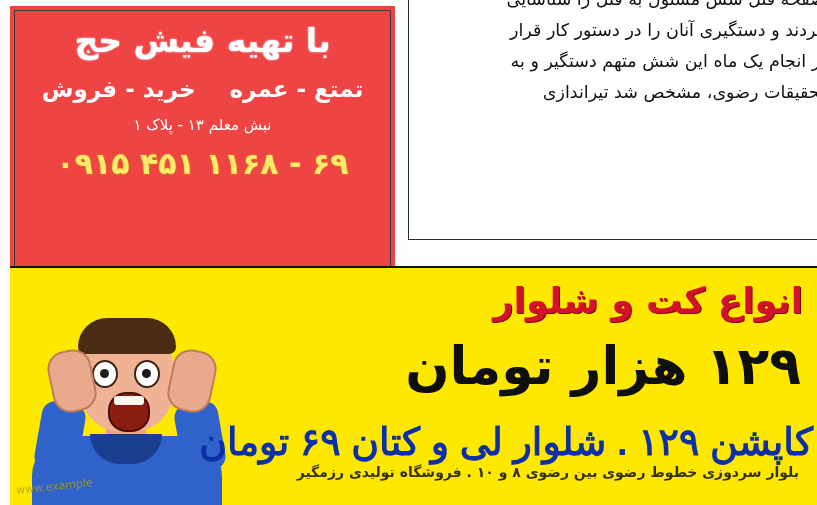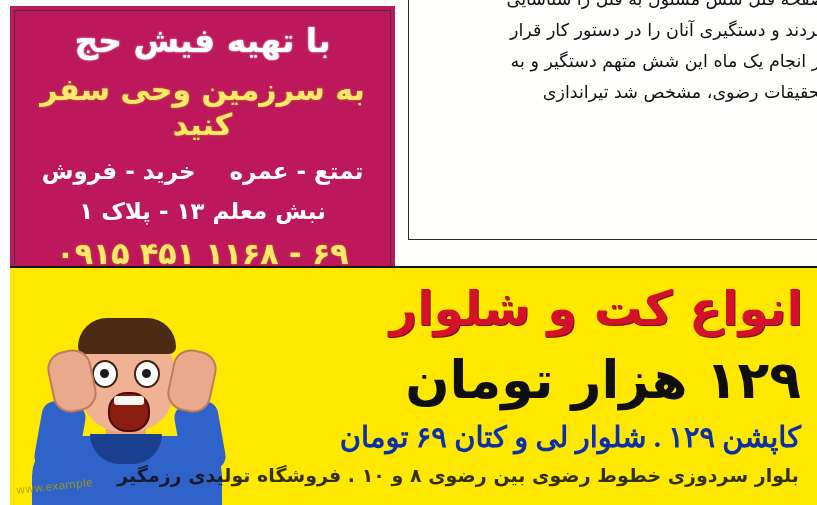--- a/index.html
+++ b/index.html
@@ -49,21 +49,21 @@
   }
   .article-text p + p { margin-top: 0px; }
 
   
   .hajj-ad {
     position: absolute;
     left: 10px;
     top: 6px;
     width: 385px;
     height: 289px;
-    background: #be185d;
+    background: #ef4444;
     overflow: hidden;
   }
   .hajj-inner {
     position: absolute;
     inset: 4px;
     border: 1px solid #3a3a3a;
     direction: rtl;
     text-align: center;
     color: #ffffff;
   }
@@ -91,22 +91,22 @@
     color: #ffffff;
     margin-top: 16px;
     display: flex;
     flex-direction: row;
     justify-content: center;
     gap: 34px;
     direction: rtl;
   }
   .hajj-line4 {
     font-family: "DejaVu Sans", sans-serif;
-    font-size: 23px;
-    font-weight: bold;
+    font-size: 15px;
+    font-weight: normal;
     color: #ffffff;
     margin-top: 14px;
   }
   .hajj-phone {
     font-family: "DejaVu Sans", sans-serif;
     font-size: 30px;
     font-weight: bold;
     color: #ffe96a;
     margin-top: 12px;
     direction: ltr;
@@ -237,53 +237,53 @@
   }
   .man-arm.left { left: 16px; transform: rotate(10deg); }
   .man-arm.right { left: 156px; transform: rotate(-10deg); }
 
   .suit-headline {
     position: absolute;
     right: 14px;
     top: 12px;
     direction: rtl;
     font-family: "DejaVu Sans", sans-serif;
-    font-size: 48px;
+    font-size: 36px;
     font-weight: bold;
     color: #d3122a;
     letter-spacing: 1px;
     text-shadow: 1px 1px 0 #7a0a18;
   }
   .suit-price {
     position: absolute;
     right: 16px;
-    top: 82px;
+    top: 68px;
     direction: rtl;
     font-family: "DejaVu Sans", sans-serif;
     font-size: 52px;
     font-weight: bold;
     color: #0f0f0f;
   }
   .suit-sub {
     position: absolute;
-    right: 16px;
+    right: 4px;
     top: 152px;
     direction: rtl;
-    font-family: Liberation Serif, serif;
-    font-size: 29px;
+    font-family: Liberation Sans, sans-serif;
+    font-size: 38px;
     font-weight: bold;
     color: #0d2fa8;
   }
   .suit-fine {
     position: absolute;
     right: 18px;
     top: 196px;
     direction: rtl;
     font-family: "DejaVu Sans", sans-serif;
-    font-size: 19px;
+    font-size: 14px;
     font-weight: bold;
     color: #111111;
     opacity: 0.85;
   }
   .suit-watermark {
     position: absolute;
     left: 6px;
     top: 212px;
     font-family: "DejaVu Sans", sans-serif;
     font-size: 11px;
@@ -303,21 +303,20 @@
       <p>صفحه قتل شش مسئول به قتل را شناسایی</p>
       <p>کردند و دستگیری آنان را در دستور کار قرار</p>
       <p>از انجام یک ماه این شش متهم دستگیر و به</p>
       <p>تحقیقات رضوی، مشخص شد تیراندازی</p>
     </div>
   </div>
 
   <div class="hajj-ad">
     <div class="hajj-inner">
       <div class="hajj-line1">با تهیه فیش حج</div>
-      <div class="hajj-line2">به سرزمین وحی سفر کنید</div>
       <div class="hajj-line3">
         <span>تمتع - عمره</span>
         <span>خرید - فروش</span>
       </div>
       <div class="hajj-line4">نبش معلم ۱۳ - پلاک ۱</div>
       <div class="hajj-phone">۰۹۱۵ ۴۵۱ ۱۱۶۸ - ۶۹</div>
     </div>
   </div>
 
   <div class="suit-ad">

